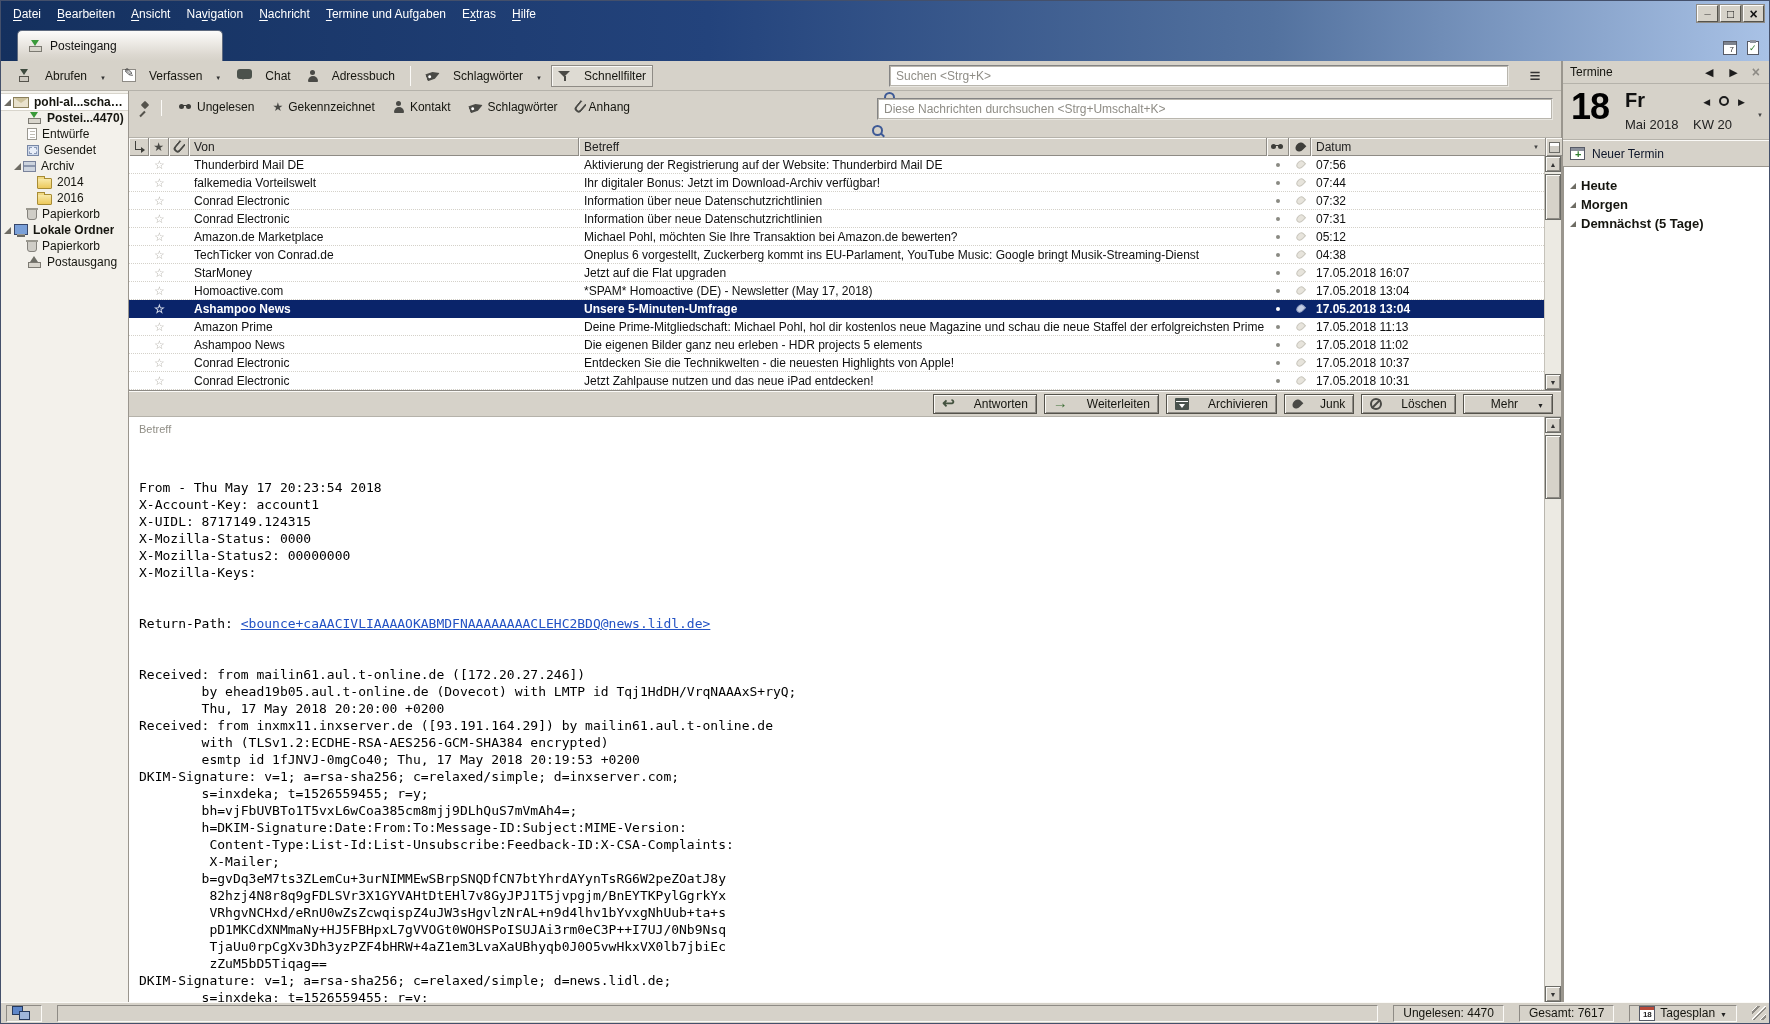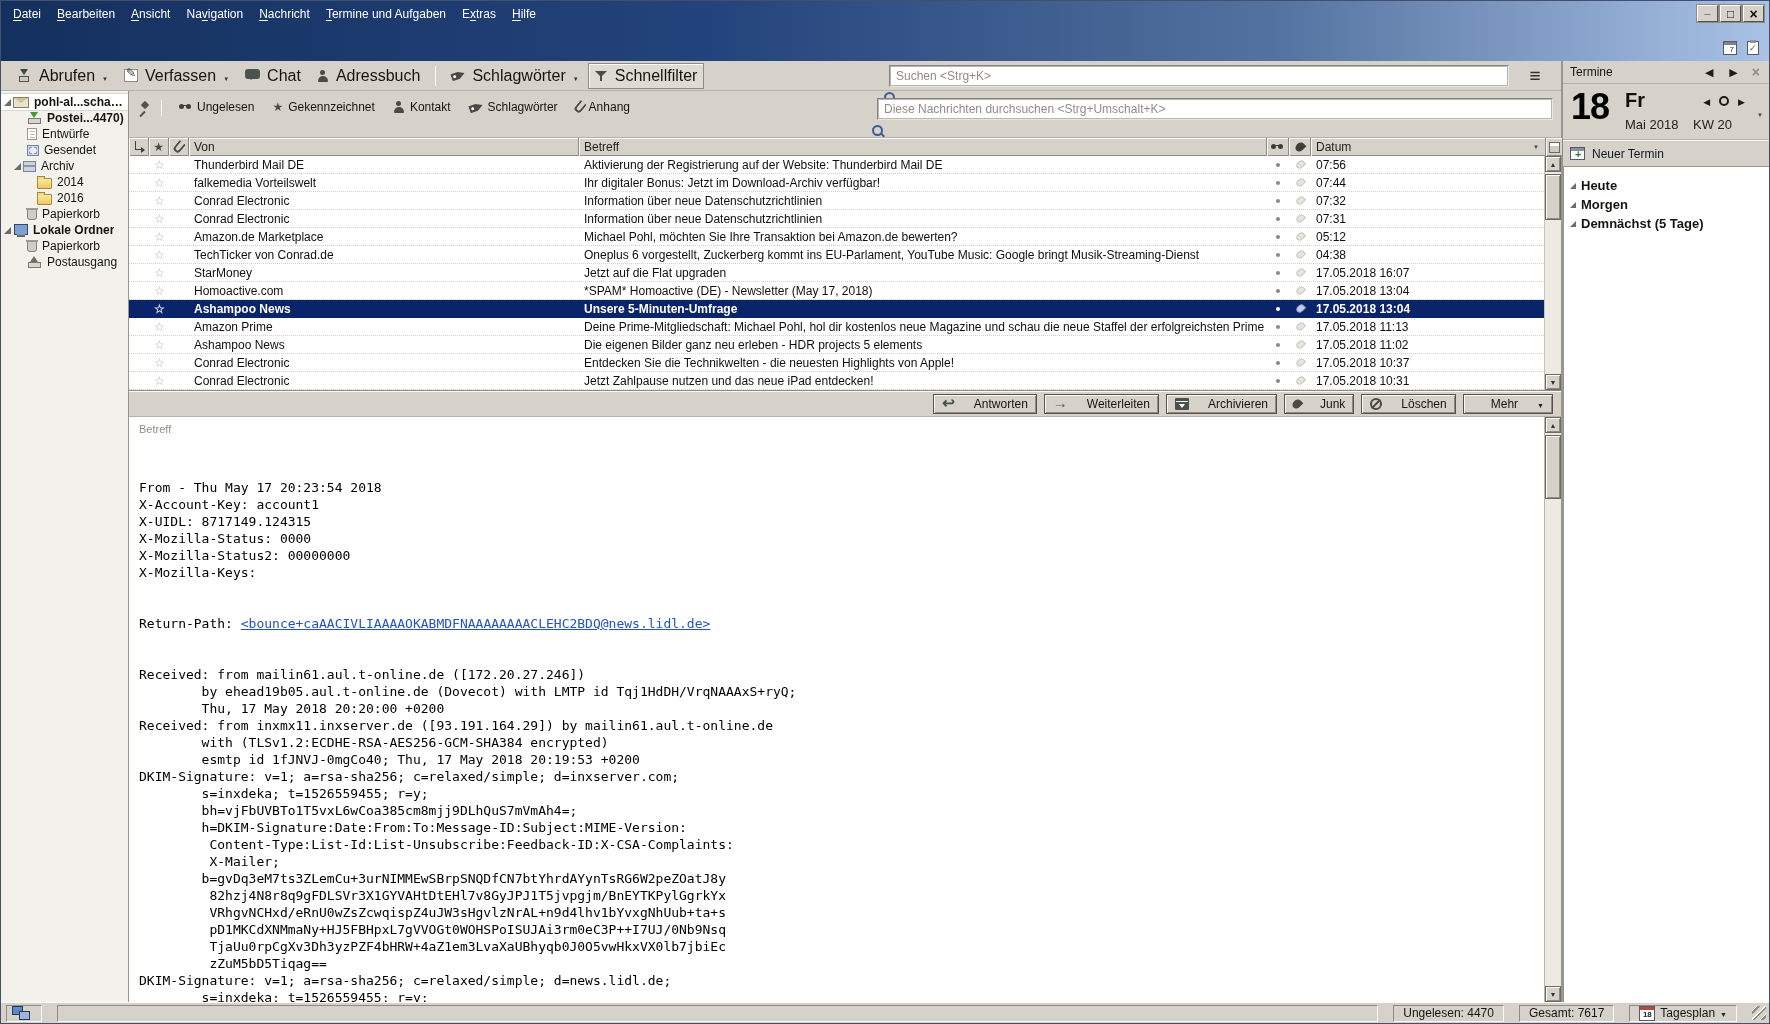--- a/index.html
+++ b/index.html
@@ -20,21 +20,21 @@
 .tabrow{position:absolute;left:0;bottom:0;height:34px;display:flex;align-items:flex-end;width:100%}
 .tab{margin-left:16px;width:206px;height:31px;background:linear-gradient(#fdfcfa,#dcd8d0 80%,#d6d2c9);border:1px solid #5f6a7e;border-bottom:none;border-radius:5px 5px 0 0;display:flex;align-items:center;gap:7px;padding:0 10px;font-size:12px;color:#111}
 .topright-btns{position:absolute;right:10px;bottom:6px;display:flex;gap:10px;align-items:center}
 input{font-family:"Liberation Sans",sans-serif;font-size:12px;border:1px solid;border-color:#848484 #e8e6e0 #e8e6e0 #848484;outline:1px solid #b9b6ae;outline-offset:-2px;padding:2px 22px 2px 6px;color:#111;background:#fff}
 input::placeholder{color:#8f8d86;opacity:1}
 
 
 .body-row{flex:1;display:flex;min-height:0}
 .left-col{width:1562px;flex:none;display:flex;flex-direction:column;border-right:2px solid #9a968e}
 .toolbar{height:30px;flex:none;background:#d6d2c9;display:flex;align-items:center;padding:0 8px;gap:2px;border-bottom:1px solid #b5b2aa;position:relative}
-.tbtn{display:flex;align-items:center;gap:7px;padding:3px 6px;font-size:16px;color:#15150f;background:transparent;border:1px solid transparent}
+.tbtn{display:flex;align-items:center;gap:13px;padding:3px 6px;font-size:12px;color:#15150f;background:transparent;border:1px solid transparent}
 .tbtn.outlined{border:1px solid #8e8b85;background:#dedbd3;box-shadow:inset 1px 1px 0 #fbfaf7}
 .dm::before{content:"▼";font-size:6px;color:#333}
 .tsep{width:1px;height:20px;background:#a8a59d;border-right:1px solid #fbfaf7;margin:0 6px}
 .search-global{margin-left:auto;width:620px;height:22px;position:relative}
 .search-global input{width:100%;height:100%}
 .mag-abs{position:absolute;right:5px;top:5px}
 .hamburger{margin:0 6px 0 12px;width:24px;height:22px;display:flex;align-items:center;justify-content:center}
 .hamburger::before{content:"≡";font-size:19px;font-weight:bold;color:#333;line-height:10px}
 
 
@@ -243,20 +243,26 @@
         <span class="menu-item"><u>N</u>achricht</span>
         <span class="menu-item"><u>T</u>ermine und Aufgaben</span>
         <span class="menu-item">E<u>x</u>tras</span>
         <span class="menu-item"><u>H</u>ilfe</span>
       </div>
     <div class="win-controls">
       <span class="winbtn winbtn-min"></span>
       <span class="winbtn winbtn-max"></span>
       <span class="winbtn winbtn-close"></span>
     </div>
+    <div class="tabrow">
+      <div class="tab">
+        <span class="i i-inbox"></span>
+        <span>Posteingang</span>
+      </div>
+    </div>
     <div class="topright-btns">
       <span class="i i-cal"></span>
       <span class="i i-tasks"></span>
     </div>
   </div>
 
   <div class="body-row">
     <div class="left-col">
 
       <div class="toolbar">

